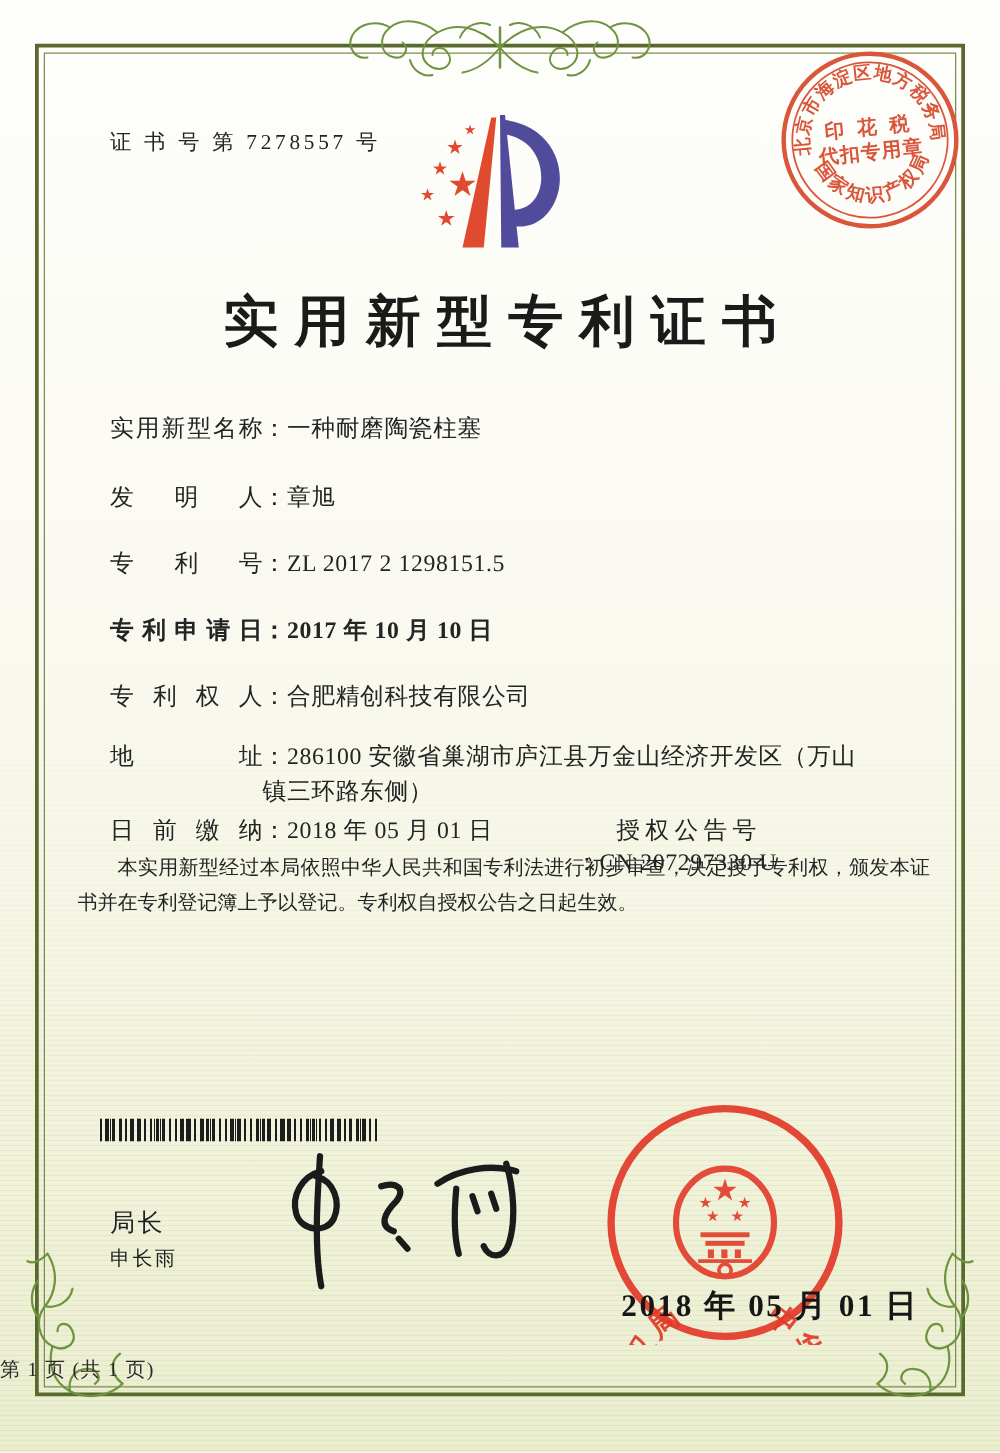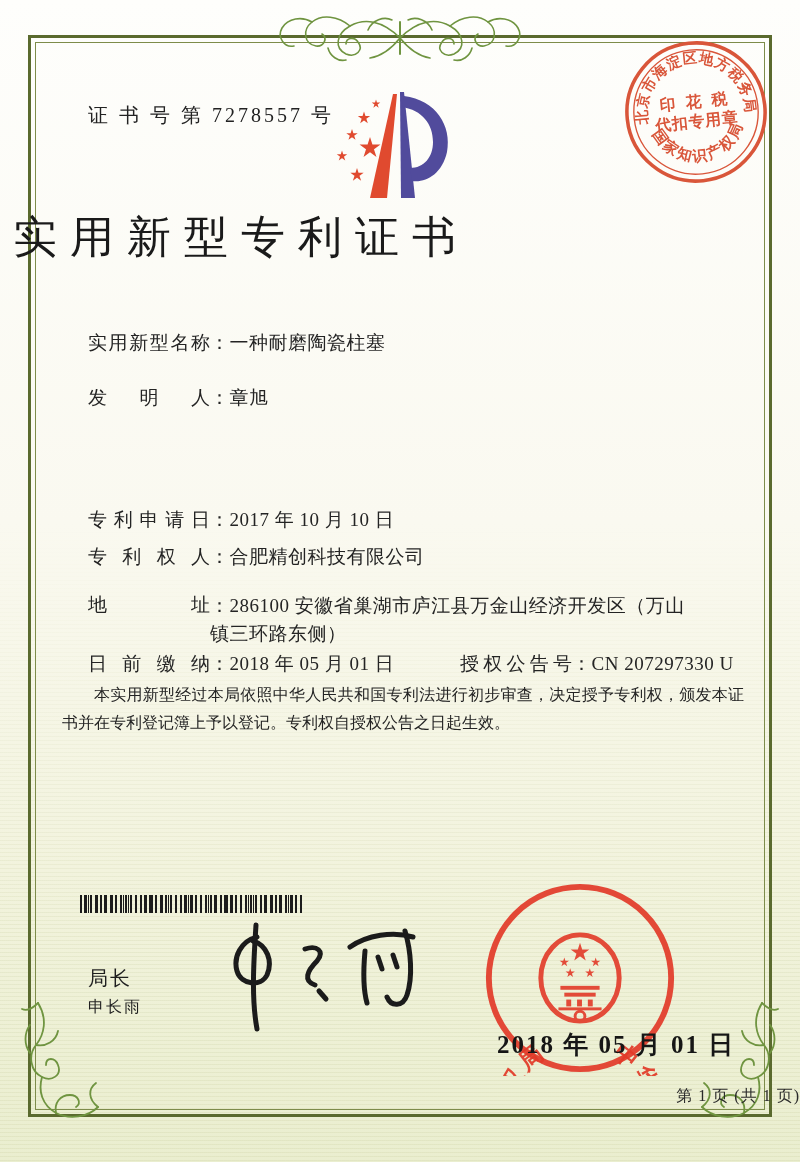--- a/index.html
+++ b/index.html
@@ -21,53 +21,53 @@
     -webkit-mask-image:linear-gradient(180deg,transparent 0 45%,#000 80%);
     mask-image:linear-gradient(180deg,transparent 0 45%,#000 80%);}
   .frame-outer{position:absolute;left:28px;top:35px;width:744px;height:1082px;
     border:3px solid var(--border-green);}
   .frame-inner{position:absolute;left:35px;top:42px;width:730px;height:1068px;
     border:1px solid #7d8c4a;}
   .orn-top{position:absolute;left:272px;top:8px;width:256px;height:56px;}
   .orn-corner{position:absolute;width:90px;height:130px;}
   .orn-bl{left:18px;top:995px;}
   .orn-br{right:18px;top:995px;transform:scale(-1,1);}
-  .cert-no{position:absolute;left:88px;top:102px;font-size:20px;color:var(--ink);letter-spacing:3px;}
+  .cert-no{position:absolute;left:88px;top:102px;font-size:17px;color:var(--ink);letter-spacing:3px;}
   .stamp{position:absolute;left:622px;top:38px;width:148px;height:148px;transform:rotate(-6deg);}
   .logo{position:absolute;left:330px;top:80px;width:160px;height:132px;}
-  .title{position:absolute;left:0;top:208px;width:100%;text-align:left;
-    font-size:44px;font-weight:400;color:#1a1a1a;letter-spacing:13px;text-indent:13px;}
+  .title{position:absolute;left:0;top:228px;width:100%;text-align:center;
+    font-size:44px;font-weight:700;color:#1a1a1a;letter-spacing:13px;text-indent:13px;}
   .row{position:absolute;left:88px;font-size:19px;color:#242424;width:660px;}
   .row .label{display:inline-block;width:122px;text-align:justify;text-align-last:justify;vertical-align:top;}
   .row .value{display:inline-block;vertical-align:top;letter-spacing:0.5px;}
   .row-name{top:330px;}
   .row-inventor{top:385px;}
   .row-patno{top:438px;}
-  .row-filing{top:507px;}
+  .row-filing{top:491px;font-weight:bold;}
   .row-patentee{top:544px;}
   .row-address{top:592px;}
   .row-address .value{width:485px;line-height:28px;}
   .row-grant{top:651px;}
   .grant-right{position:absolute;left:372px;top:0;}
-  .grant-right .label{width:112px;}
+  .grant-right .label{width:112px;margin-left:33px;}
   .paragraphs{position:absolute;left:62px;top:681px;width:682px;
     font-size:16px;line-height:27.5px;color:#242424;text-align:justify;}
   .paragraphs p{text-indent:2em;}
   .barcode{position:absolute;left:80px;top:895px;width:222px;height:18px;
     background:
       repeating-linear-gradient(90deg,#1c1c1c 0 2px,transparent 2px 5px),
       repeating-linear-gradient(90deg,#1c1c1c 0 1px,transparent 1px 8px),
       repeating-linear-gradient(90deg,transparent 0 4px,#1c1c1c 4px 5px,transparent 5px 13px);}
   .director-title{position:absolute;left:88px;top:952px;font-size:20px;color:#1f1f1f;letter-spacing:2px;margin-top:13px;}
   .director-name{position:absolute;left:88px;top:997px;font-size:16px;color:#1f1f1f;letter-spacing:2px;}
   .signature{position:absolute;left:185px;top:905px;width:260px;height:145px;}
   .seal{position:absolute;left:482px;top:880px;width:196px;height:196px;}
   .seal-date{position:absolute;left:497px;top:1028px;font-size:25px;font-weight:700;
     color:#161616;letter-spacing:2px;z-index:5;}
-  .footer{position:absolute;left:0;top:1086px;width:100%;text-align:right;
+  .footer{position:absolute;left:0;top:1086px;width:100%;text-align:left;
     font-size:16px;color:#2a2a2a;letter-spacing:1px;}
   svg text{font-family:"Liberation Sans",sans-serif;}
 </style>
 </head>
 <body>
 
 <div class="page">
 
   <div class="texture"></div>
 
@@ -156,20 +156,23 @@
     </g>
   </svg>
 
   <div class="title">实用新型专利证书</div>
 
   <div class="row row-inventor">
     <span class="label">发明人</span><span class="value">：章旭</span>
   </div>
   <div class="row row-name">
     <span class="label">实用新型名称</span><span class="value">：一种耐磨陶瓷柱塞</span>
+  </div>
+  <div class="row row-patno">
+    <span class="label">专利号</span><span class="value">：ZL 2017 2 1298151.5</span>
   </div>
   <div class="row row-filing">
     <span class="label">专利申请日</span><span class="value">：2017 年 10 月 10 日</span>
   </div>
   <div class="row row-patentee">
     <span class="label">专利权人</span><span class="value">：合肥精创科技有限公司</span>
   </div>
   <div class="row row-address">
     <span class="label">地址</span><span class="value">：286100 安徽省巢湖市庐江县万金山经济开发区（万山镇三环路东侧）</span>
   </div>

